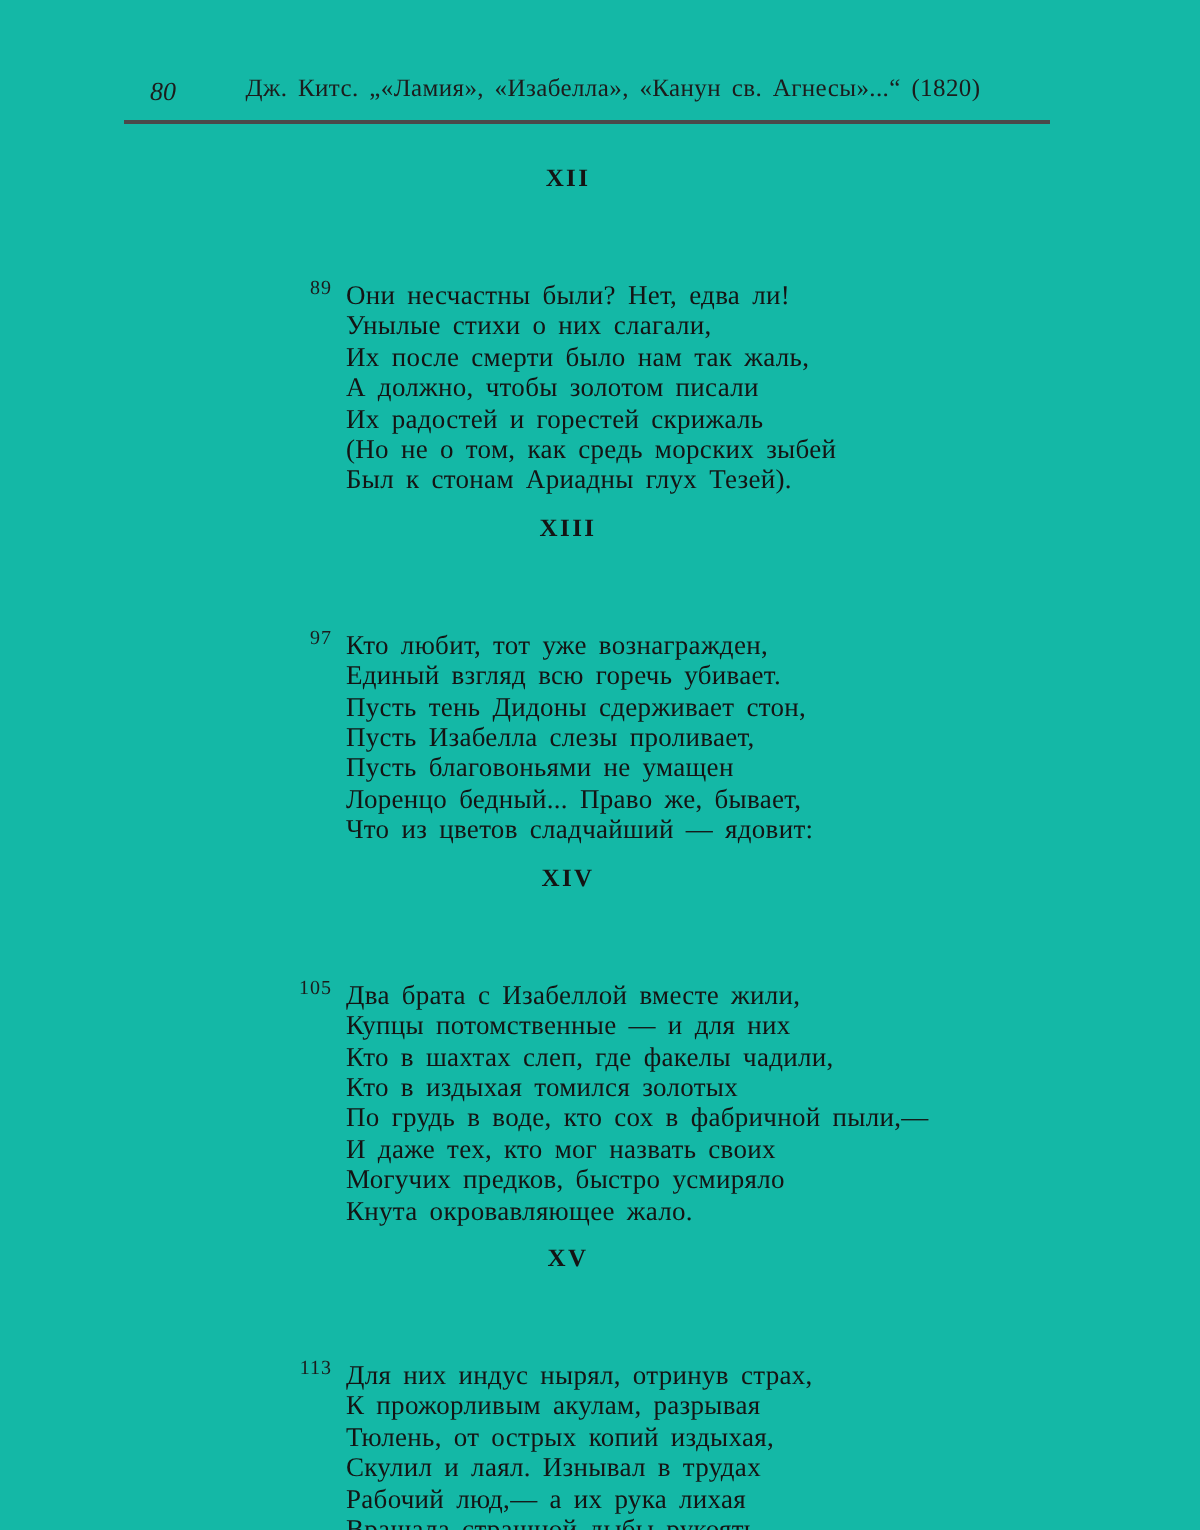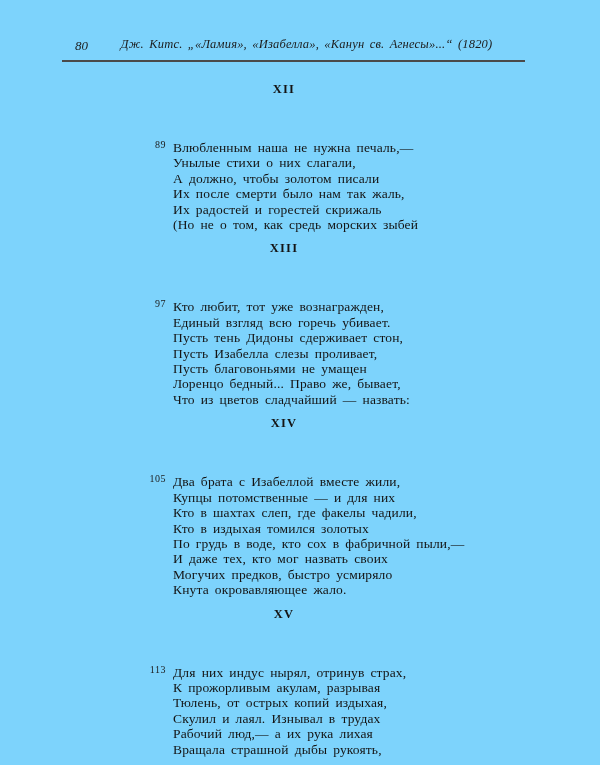--- a/index.html
+++ b/index.html
@@ -5,21 +5,21 @@
   html, body {
     margin: 0;
     padding: 0;
     background: #ffffff;
     font-family: "Liberation Serif", serif;
   }
   .page {
     position: relative;
     width: 600px;
     height: 765px;
-    background: #7dd3fc;
+    background: #14b8a6;
     color: #161616;
     overflow: hidden;
   }
   
   .header {
     position: absolute;
     top: 37px;
     left: 62px;
     width: 463px;
     height: 17px;
@@ -28,21 +28,20 @@
     position: absolute;
     left: 13px;
     top: 1px;
     font-style: italic;
     font-size: 13px;
     color: #1c1c1c;
   }
   .running-title {
     text-align: center;
     padding-left: 26px;
-    font-style: italic;
     font-size: 12.5px;
     letter-spacing: 0.2px;
     word-spacing: 2px;
     white-space: nowrap;
     color: #1c1c1c;
   }
   .rule {
     position: absolute;
     top: 60px;
     left: 62px;
@@ -102,39 +101,39 @@
     <span class="page-num">80</span>
     <div class="running-title">Дж. Китс. „«Ламия», «Изабелла», «Канун св. Агнесы»...“ (1820)</div>
   </div>
 
   <div class="rule"></div>
 
   <div class="poem">
       <div class="stanza">
     <div class="stanza-heading">XII</div>
     <div class="verse">
-          <div class="verse-line"><span class="line-no">89</span></div>
-          <div class="verse-line"><span class="line-text">Влюбленным наша не нужна печаль,—</span></div>
+          <div class="verse-line"><span class="line-no">89</span><span class="line-text">Они несчастны были? Нет, едва ли!</span></div>
           <div class="verse-line"><span class="line-text">Унылые стихи о них слагали,</span></div>
+          <div class="verse-line"><span class="line-text">Их после смерти было нам так жаль,</span></div>
           <div class="verse-line"><span class="line-text">А должно, чтобы золотом писали</span></div>
-          <div class="verse-line"><span class="line-text">Их после смерти было нам так жаль,</span></div>
           <div class="verse-line"><span class="line-text">Их радостей и горестей скрижаль</span></div>
           <div class="verse-line"><span class="line-text">(Но не о том, как средь морских зыбей</span></div>
+          <div class="verse-line"><span class="line-text">Был к стонам Ариадны глух Тезей).</span></div>
         </div>
   </div>
       <div class="stanza">
     <div class="stanza-heading">XIII</div>
     <div class="verse">
           <div class="verse-line"><span class="line-no">97</span><span class="line-text">Кто любит, тот уже вознагражден,</span></div>
           <div class="verse-line"><span class="line-text">Единый взгляд всю горечь убивает.</span></div>
           <div class="verse-line"><span class="line-text">Пусть тень Дидоны сдерживает стон,</span></div>
           <div class="verse-line"><span class="line-text">Пусть Изабелла слезы проливает,</span></div>
           <div class="verse-line"><span class="line-text">Пусть благовоньями не умащен</span></div>
           <div class="verse-line"><span class="line-text">Лоренцо бедный... Право же, бывает,</span></div>
-          <div class="verse-line"><span class="line-text">Что из цветов сладчайший — назвать:</span></div>
+          <div class="verse-line"><span class="line-text">Что из цветов сладчайший — ядовит:</span></div>
         </div>
   </div>
       <div class="stanza">
     <div class="stanza-heading">XIV</div>
     <div class="verse">
           <div class="verse-line"><span class="line-no">105</span><span class="line-text">Два брата с Изабеллой вместе жили,</span></div>
           <div class="verse-line"><span class="line-text">Купцы потомственные — и для них</span></div>
           <div class="verse-line"><span class="line-text">Кто в шахтах слеп, где факелы чадили,</span></div>
           <div class="verse-line"><span class="line-text">Кто в издыхая томился золотых</span></div>
           <div class="verse-line"><span class="line-text">По грудь в воде, кто сох в фабричной пыли,—</span></div>

